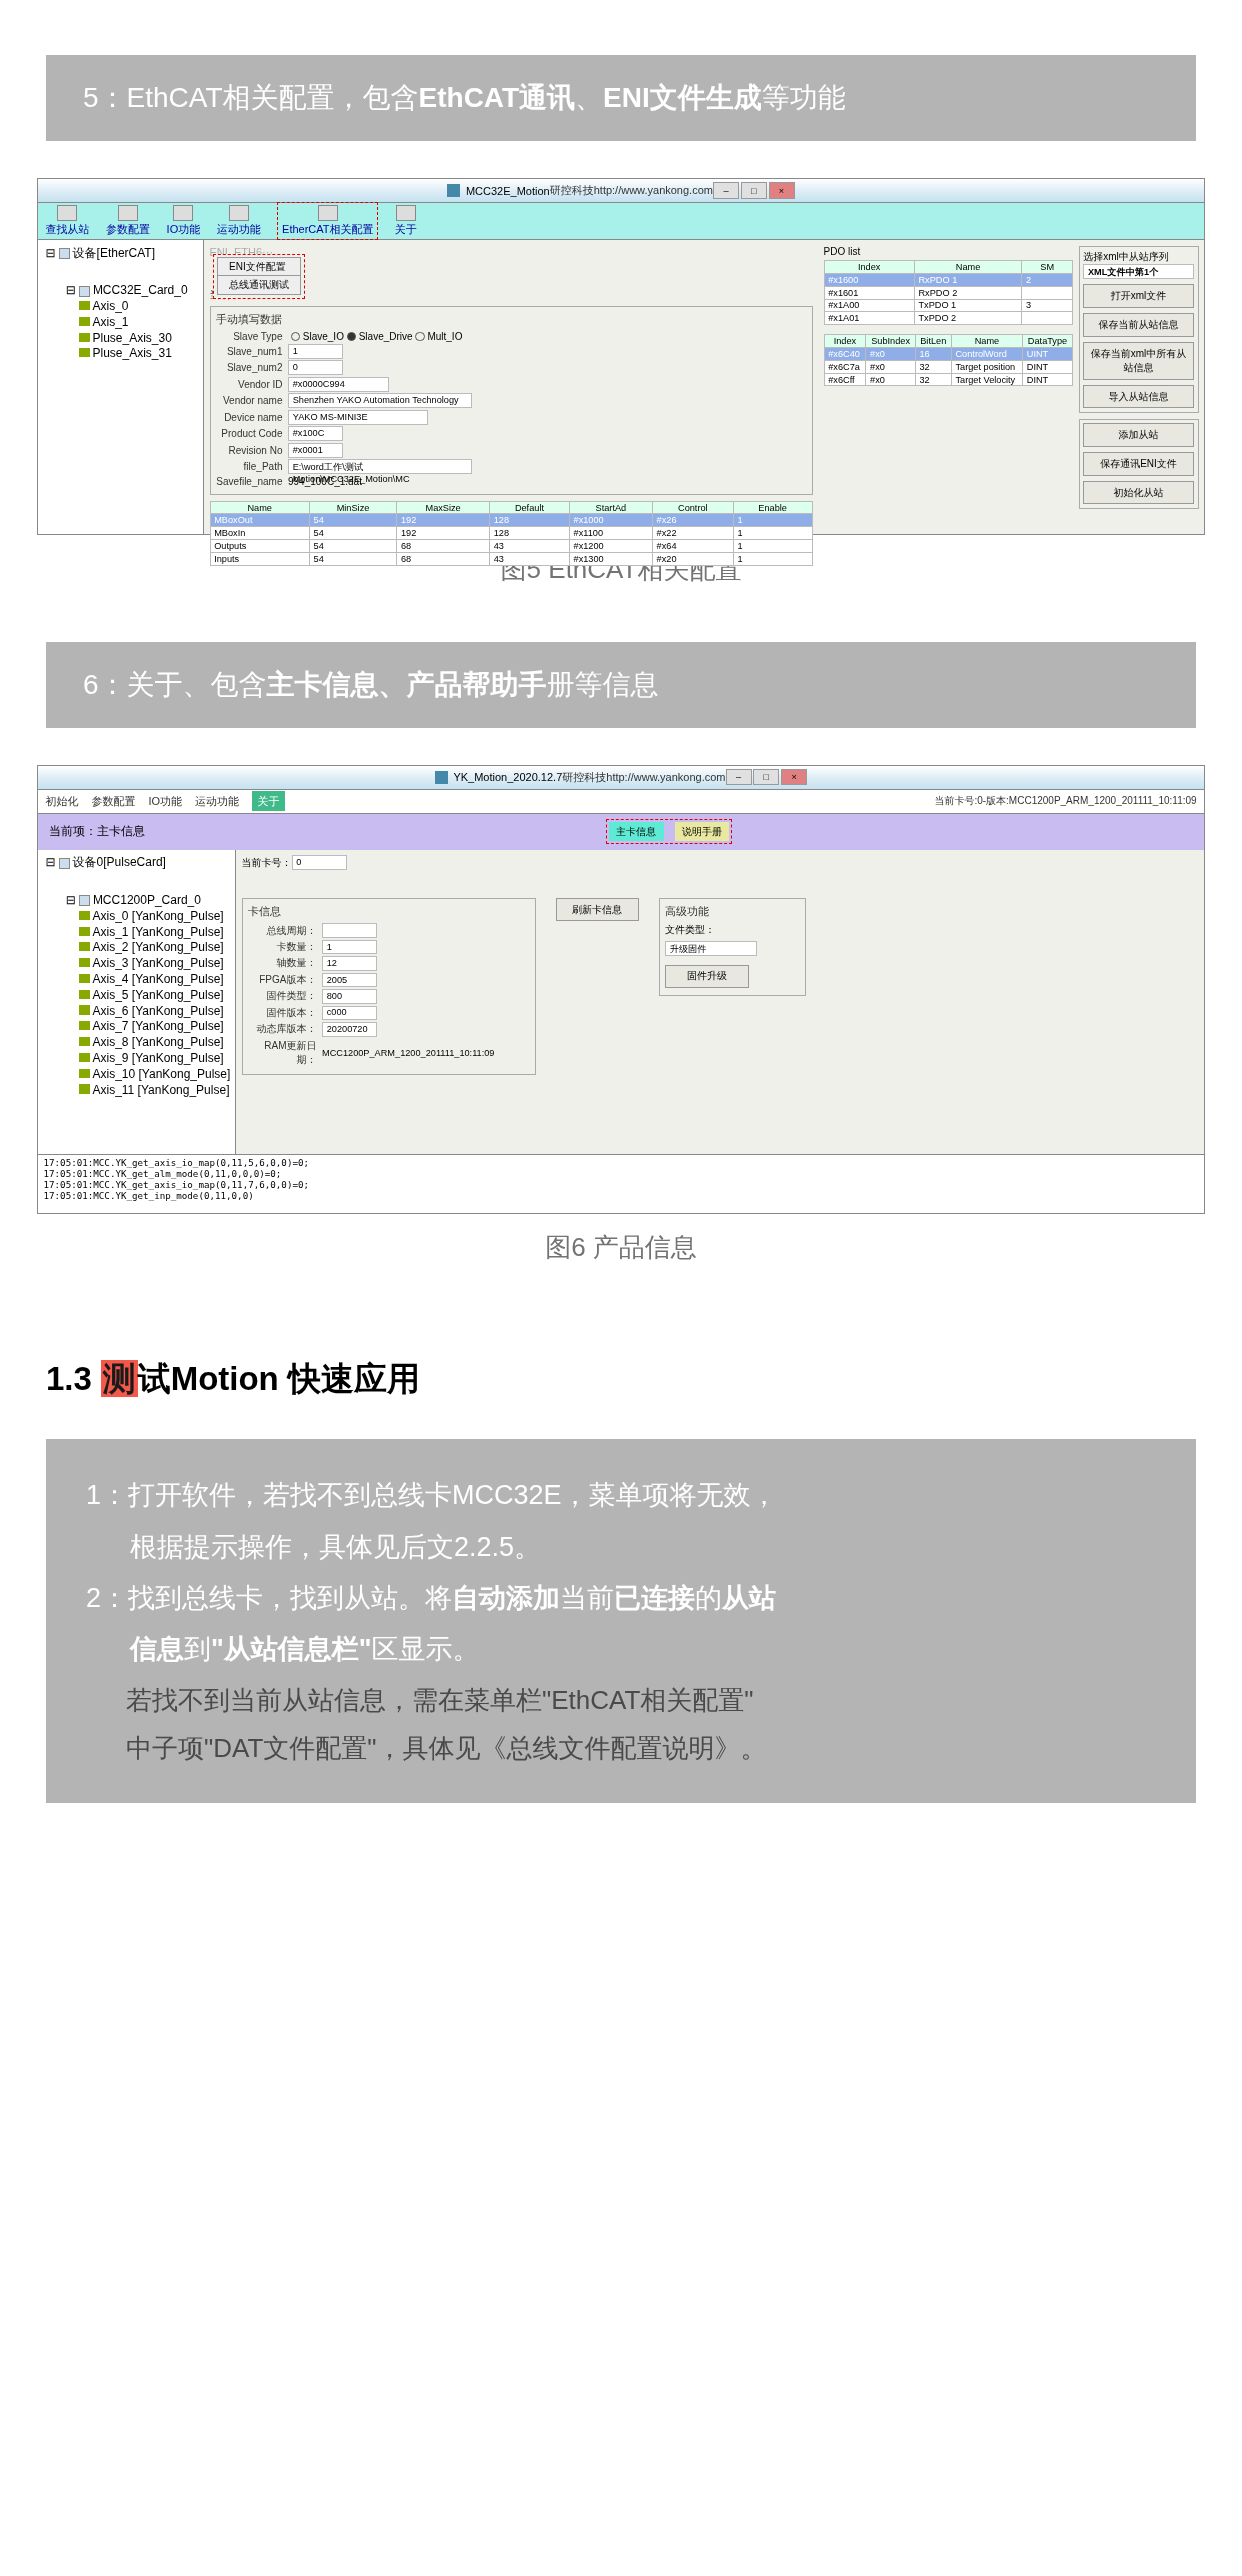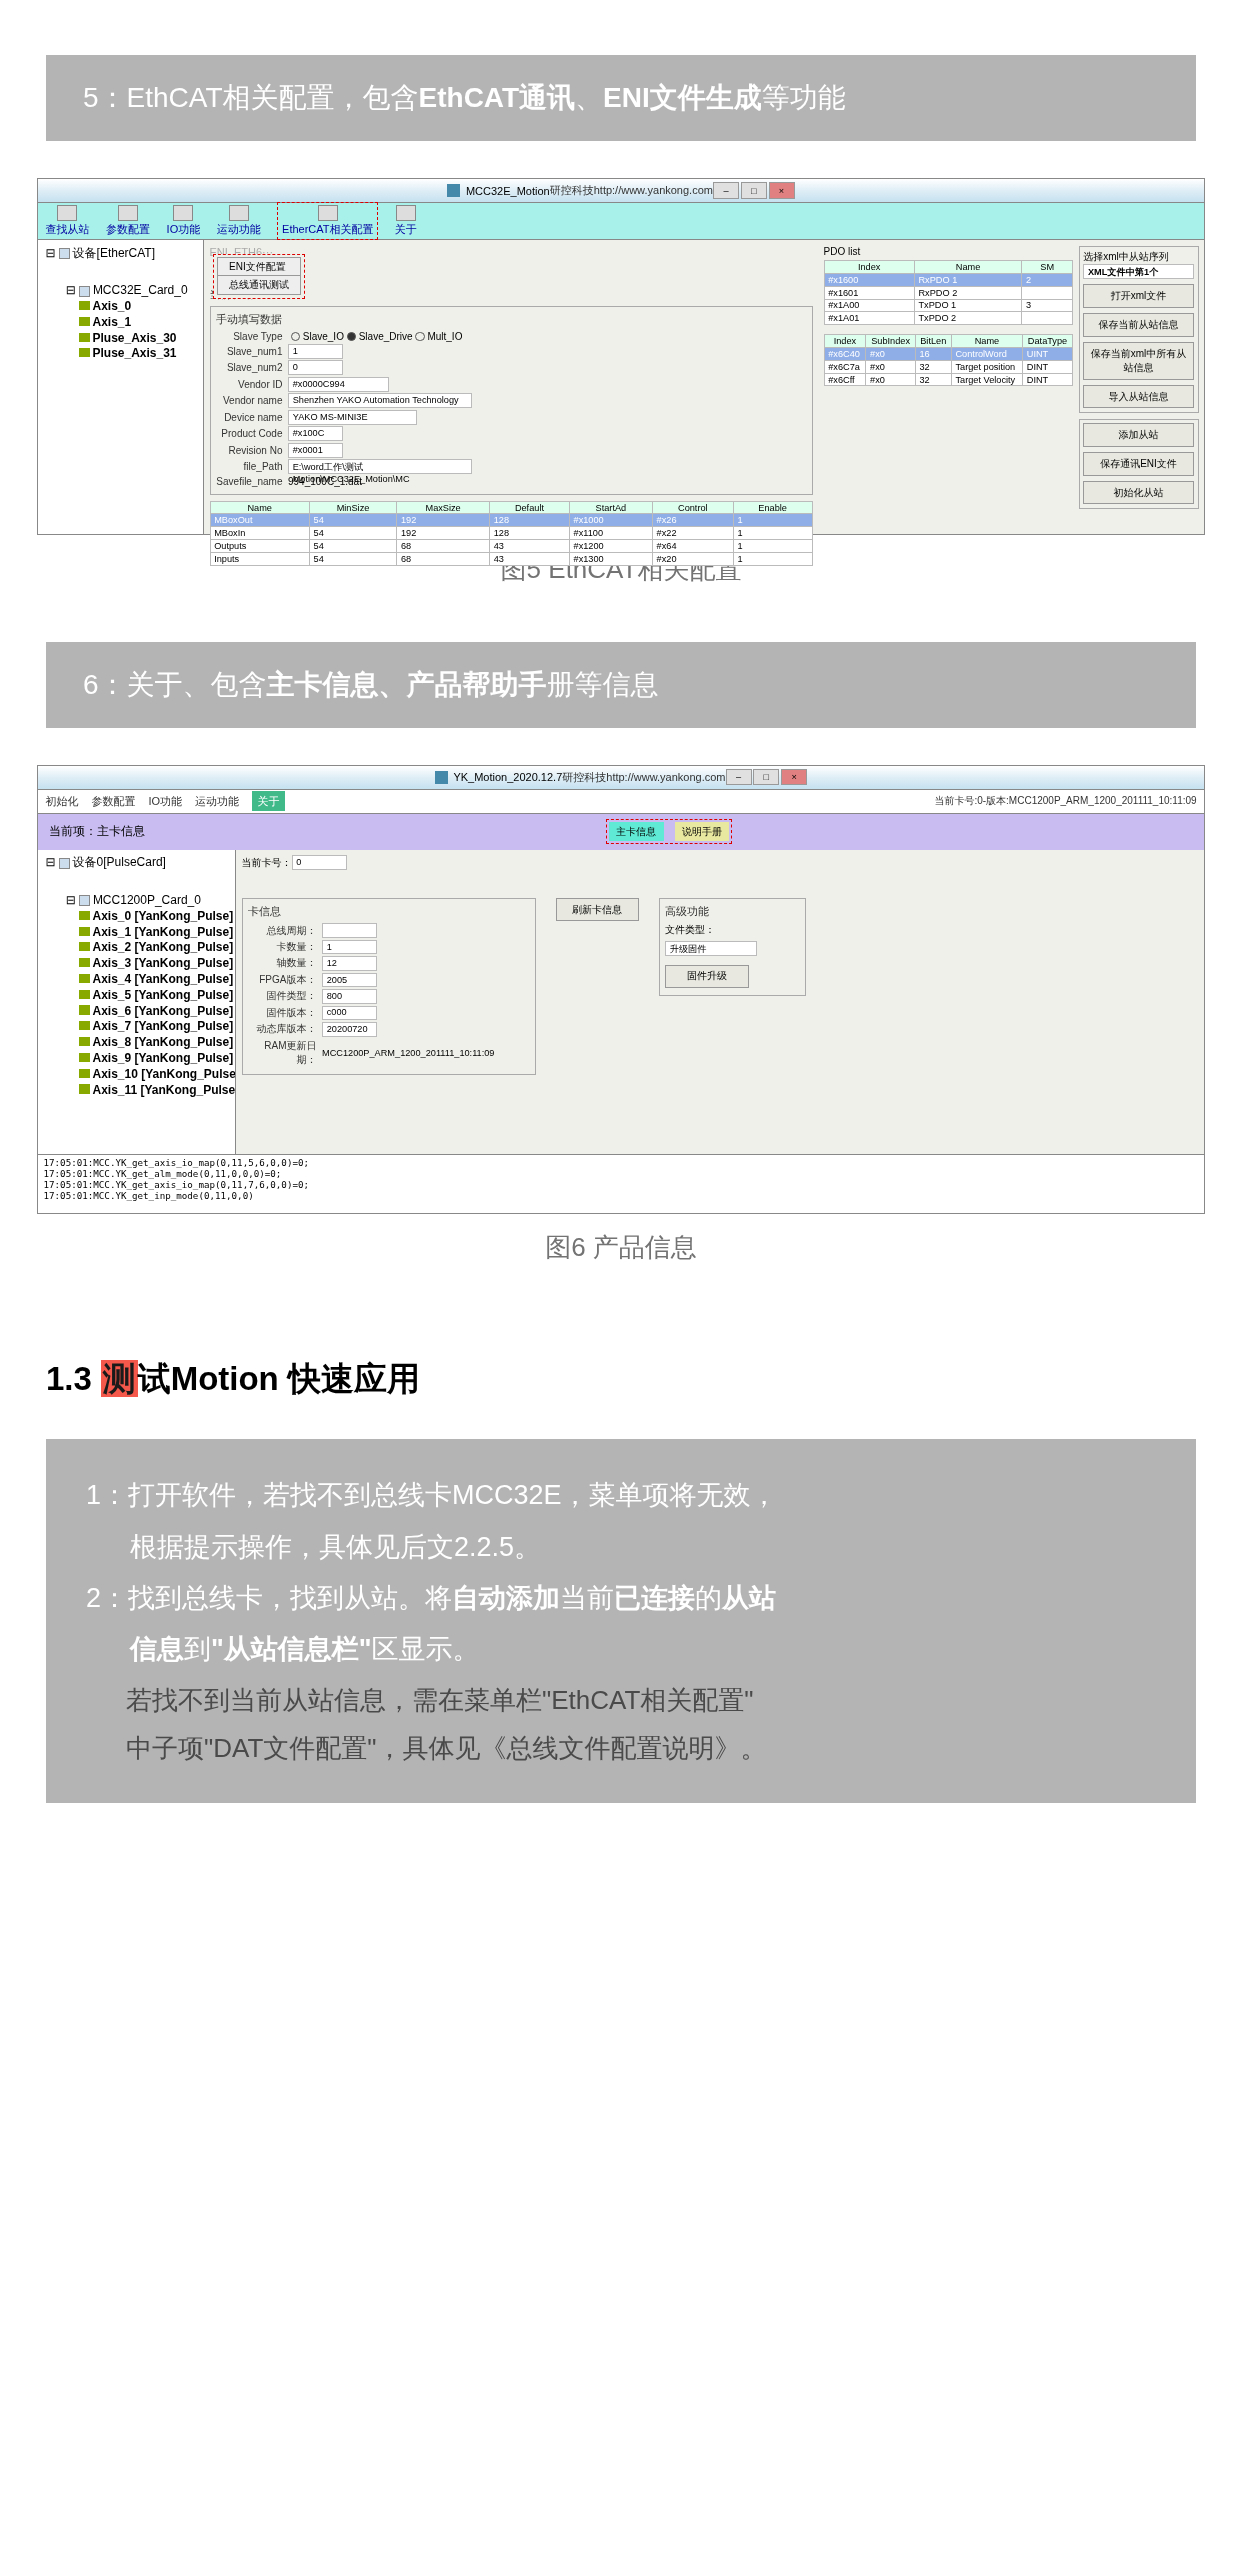--- a/index.html
+++ b/index.html
@@ -14,21 +14,21 @@
   .titlebar-btns span { width: 26px; height: 16.6px; background: #e0e0e0; border: 0.9px solid #999; display: inline-flex; align-items: center; justify-content: center; font-size: 9.2px; }
   .toolbar { background: #a8f0ea; padding: 3.7px 7.4px; display: flex; gap: 16.6px; align-items: center; border-bottom: 0.9px solid #888; height: 37px; }
   .tb-btn { display: flex; flex-direction: column; align-items: center; gap: 0; color: #0000a0; cursor: pointer; }
   .tb-icon { width: 20px; height: 16.6px; background: #ddd; border: 0.9px solid #888; margin-bottom: 0.9px; }
   .tb-highlight-red { border: 1.8px dashed #d00; padding: 1.8px 3.7px; display: inline-block; }
   .main-row { display: flex; height: 294px; }
   .tree-panel { width: 166px; background: #fff; border-right: 0.9px solid #888; padding: 3.7px; font-size: 12px; overflow: hidden; }
   .tree-item { padding: 0.9px 0 0.9px 11px; white-space: nowrap; }
   .tree-item.i1 { padding-left: 3.7px; }
   .tree-item.i2 { padding-left: 24px; margin-top: 20px; }
-  .tree-item.i3 { padding-left: 37px; font-weight: bold; }
+  .tree-item.i3 { padding-left: 37px; }
   .tree-icon { display: inline-block; width: 11px; height: 11px; border: 0.9px solid #888; margin-right: 2.8px; background: #cde; vertical-align: middle; }
   .axis-icon { display: inline-block; width: 11px; height: 9.2px; background: #8a0; margin-right: 2.8px; }
   .form-area { flex: 1; background: #f0f0ea; padding: 5.5px; position: relative; }
   .eni-label { color: #aaa; font-size: 11px; margin-bottom: 1.8px; }
   .group-box { border: 0.9px solid #aaa; padding: 5.5px; margin-bottom: 5.5px; }
   .group-title { font-size: 11px; color: #333; margin-bottom: 3.7px; }
   .form-row { display: flex; align-items: center; margin-bottom: 1.8px; font-size: 10px; }
   .form-label { width: 72px; text-align: right; padding-right: 5.5px; color: #333; }
   .form-val { background: #fff; border: 0.9px solid #bbb; padding: 0.9px 3.7px; min-width: 55px; height: 14.7px; display: inline-block; font-size: 9.2px; }
   .form-radio { width: 9.2px; height: 9.2px; border: 0.9px solid #555; border-radius: 50%; display: inline-block; margin: 0 2.8px; }
@@ -156,21 +156,21 @@
         <div class="form-row">
             <span class="form-label">Vendor ID</span>
             <span class="form-val" style="width:101px">#x0000C994</span>
           </div>
         <div class="form-row">
             <span class="form-label">Vendor name</span>
             <span class="form-val" style="width:184px">Shenzhen YAKO Automation Technology</span>
           </div>
         <div class="form-row">
             <span class="form-label">Device name</span>
-            <span class="form-val" style="width:129px">YAKO MS-MINI3E</span>
+            <span class="form-val" style="width:140px">YAKO MS-MINI3E</span>
           </div>
         <div class="form-row">
             <span class="form-label">Product Code</span>
             <span class="form-val">#x100C</span>
           </div>
         <div class="form-row">
             <span class="form-label">Revision No</span>
             <span class="form-val">#x0001</span>
           </div>
         <div class="form-row">

